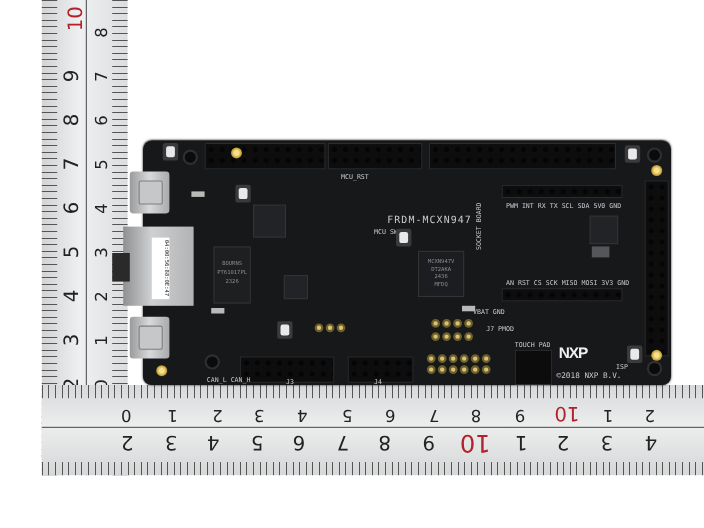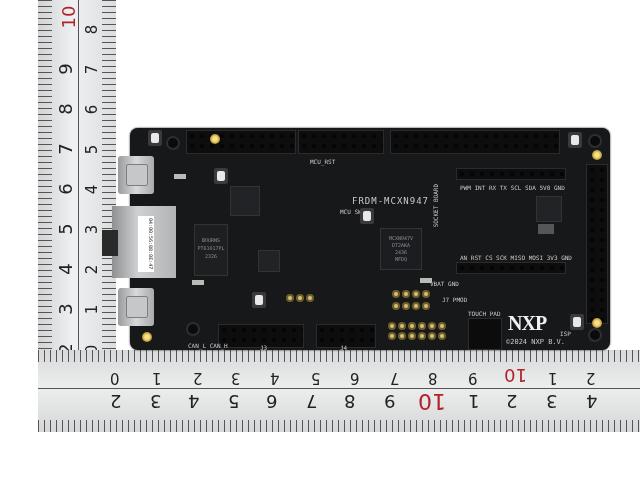--- a/index.html
+++ b/index.html
@@ -56,21 +56,21 @@
   .usbc { position:absolute; background:linear-gradient(90deg,#9a9b9d,#d8d9db 50%,#a9aaac); border-radius:3px; }
   .usbc-inner { position:absolute; left:8px; top:8px; right:6px; bottom:8px; background:#c6c7c9; border:1px solid #7d7e80; border-radius:2px; }
   .rj45 { position:absolute; background:linear-gradient(90deg,#8f9092,#cfd0d2 40%,#b2b3b5); }
   .rj45-label { position:absolute; left:26px; top:10px; width:16px; height:56px; background:#fff; color:#222; font-size:5px; writing-mode:vertical-rl; text-align:center; font-family:"DejaVu Sans Mono",monospace; }
   .rj45-port { position:absolute; left:-10px; top:24px; width:16px; height:26px; background:#2a2a2b; }
   .btn { position:absolute; width:14px; height:16px; background:#3a3a3c; border-radius:2px; }
   .btn-cap { position:absolute; left:3px; top:3px; width:8px; height:10px; background:#e9e9e9; border-radius:2px; }
   .hole { position:absolute; width:14px; height:14px; border-radius:50%; border:2px solid #2e2f31; background:#0b0b0c; }
   .gold { position:absolute; width:10px; height:10px; border-radius:50%; background:radial-gradient(circle,#f6e08a 0 30%,#c8a43e 60%,#6b5620); }
   .pad { position:absolute; width:8px; height:8px; border-radius:50%; background:#d7c27a; border:2px solid #6e5f2a; }
-  .nxp-logo { position:absolute; left:378px; top:184px; color:#f0f0f0; font-size:20px; font-weight:bold; letter-spacing:-1px; font-family:Liberation Serif, serif; }
+  .nxp-logo { position:absolute; left:378px; top:184px; color:#f0f0f0; font-size:14px; font-weight:bold; letter-spacing:-1px; font-family:Liberation Sans, sans-serif; }
   .touchpad { position:absolute; left:338px; top:190px; width:34px; height:32px; background:#0c0c0d; border:1px solid #2b2c2e; }
   .small-comp { position:absolute; background:#b9b9b7; }
 </style>
 </head>
 <body>
 
 <div class="ruler ruler-v">
   <div class="ticks-v-left"></div>
   <div class="ticks-v-right"></div>
   <div class="ruler-v-center"></div>
@@ -180,21 +180,21 @@
   <div class="silk small" style="left:302px;top:56px;writing-mode:vertical-rl;transform:rotate(180deg);">SOCKET BOARD</div>
   <div class="silk small" style="left:312px;top:168px;">J7 PMOD</div>
   <div class="silk small" style="left:338px;top:182px;">TOUCH PAD</div>
   <div class="silk small" style="left:300px;top:152px;">VBAT GND</div>
   <div class="silk small" style="left:58px;top:214px;">CAN_L CAN_H</div>
   <div class="silk small" style="left:130px;top:216px;">J3</div>
   <div class="silk small" style="left:210px;top:216px;">J4</div>
   <div class="silk small" style="left:430px;top:202px;">ISP</div>
 
   <div class="nxp-logo">NXP</div>
-  <div class="silk small" style="left:376px;top:210px;font-size:7px;">©2024 NXP B.V.</div>
+  <div class="silk small" style="left:376px;top:210px;font-size:7px;">©2018 NXP B.V.</div>
 
   <div class="touchpad"></div>
 
   <div class="pad" style="left:262px;top:162px;"></div>
   <div class="pad" style="left:272px;top:162px;"></div>
   <div class="pad" style="left:282px;top:162px;"></div>
   <div class="pad" style="left:292px;top:162px;"></div>
   <div class="pad" style="left:262px;top:174px;"></div>
   <div class="pad" style="left:272px;top:174px;"></div>
   <div class="pad" style="left:282px;top:174px;"></div>

